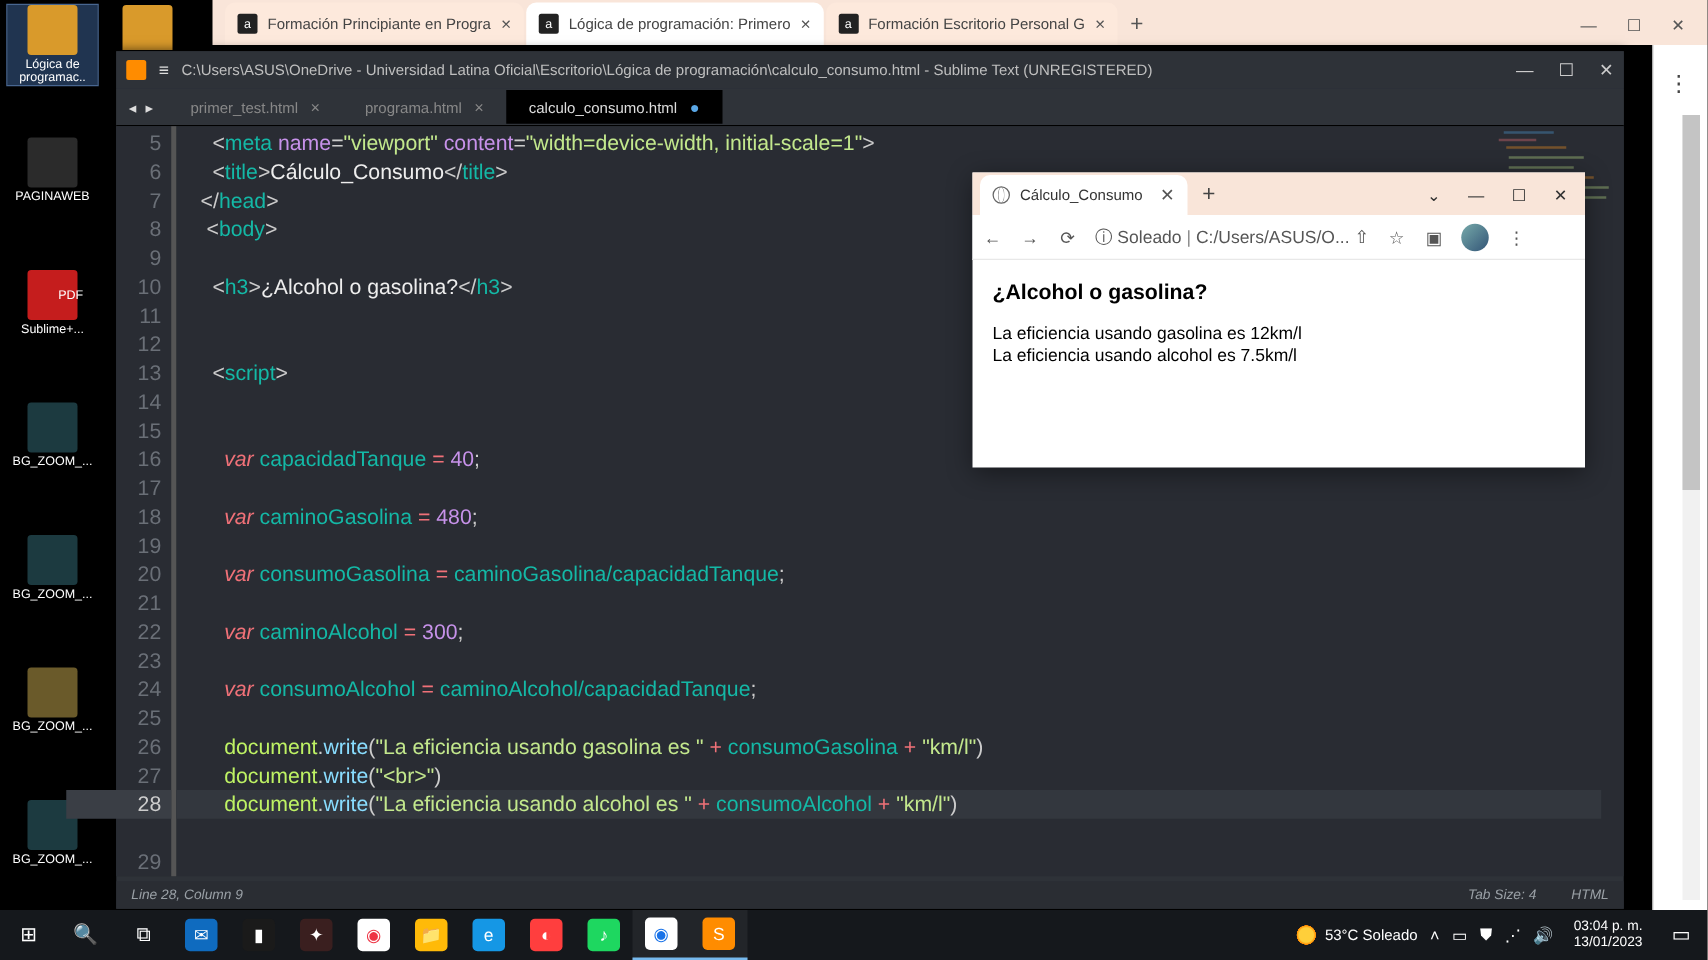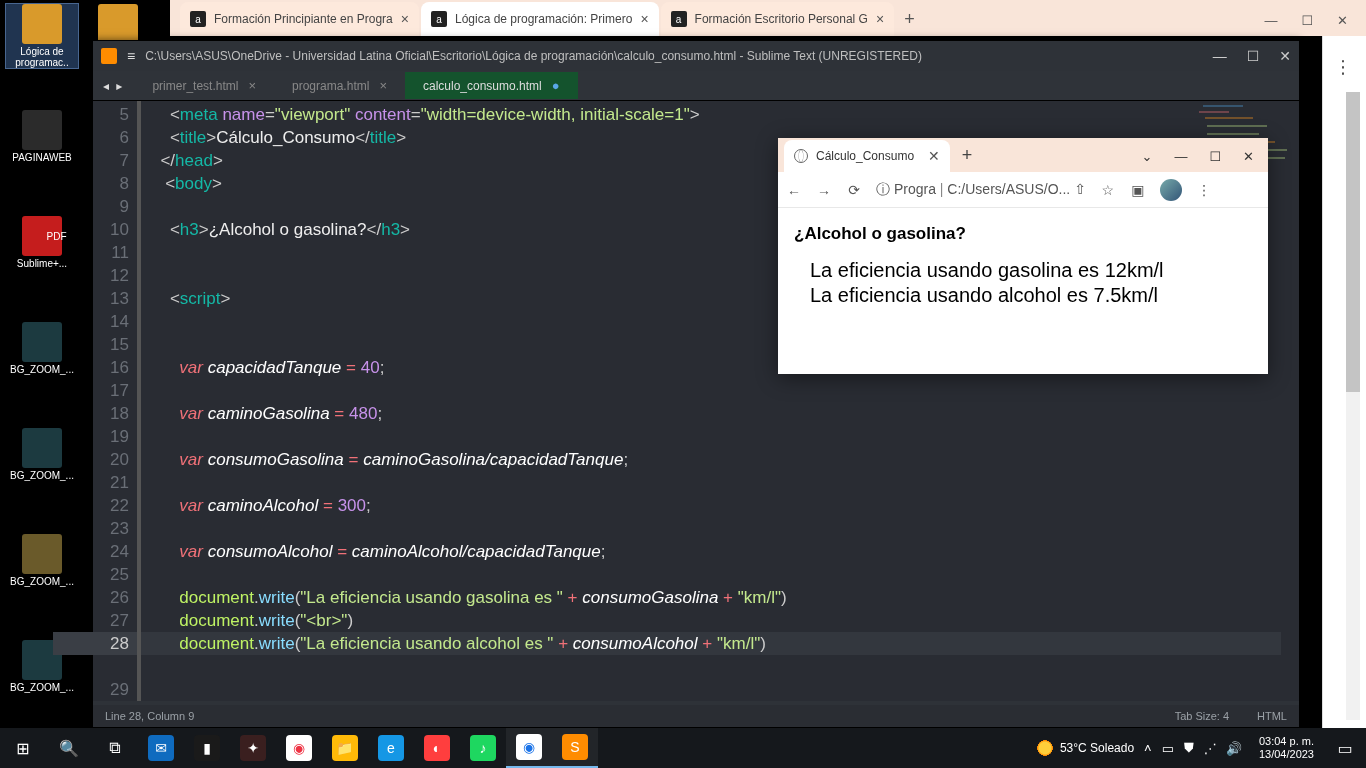--- a/index.html
+++ b/index.html
@@ -22,61 +22,61 @@
 
 
 .subl { position:absolute; top:40px; left:92px; width:1208px; height:688px; background:#2e3238; border:1px solid #000; box-shadow:0 0 8px rgba(0,0,0,.6); }
 .subl-title { height:30px; background:#2e3238; display:flex; align-items:center; color:#bfbfbf; font-size:12px; padding:0 8px; gap:10px; }
 .subl-title .sic { width:16px; height:16px; background:#ff8c00; border-radius:2px; }
 .subl-title .wctrl { margin-left:auto; display:flex; gap:20px; color:#ccc; font-size:14px; }
 .subl-tabs { height:30px; background:#2f3339; display:flex; align-items:center; color:#aaa; font-size:12px; padding-left:10px; gap:2px; border-bottom:1px solid #000; }
 .subl-tabs .arrow { color:#ddd; margin-right:8px; letter-spacing:2px; }
 .stab { padding:6px 18px; position:relative; color:#888; display:flex; align-items:center; gap:10px; }
 .stab .cl { font-size:13px; }
-.stab.act { background:#14532d; color:#ddd; }
+.stab.act { background:#000000; color:#ddd; }
 .stab.act .cl { color:#5aa7e6; }
 
 
 .code-wrap { display:flex; height:600px; background:#292c33; font-family:Consolas,monospace; font-size:17px; position:relative; }
 .gutter { width:48px; background:#292c33; color:#6a6f77; text-align:right; padding:2px 8px 0 0; line-height:23px; border-right:4px solid #555; }
 .gutter .hl { background:#3a3e45; color:#ccc; display:block; margin:0 -8px 0 -40px; padding-right:8px; }
 .code { padding:2px 0 0 10px; line-height:23px; white-space:pre; }
 .code .hlrow { background:#33373e; display:inline-block; width:1140px; margin-left:-10px; padding-left:10px; }
 .c-tag{color:#14b8a6;} .c-punc{color:#ccc;} .c-attr{color:#c792ea;} .c-str{color:#c3e88d;}
-.c-kw{color:#f07178;font-style:italic;} .c-id{color:#ffffff;font-style:italic;} .c-op{color:#f07178;}
+.c-kw{color:#f07178;font-style:italic;} .c-id{color:#14b8a6;} .c-op{color:#f07178;}
 .c-num{color:#c792ea;} .c-obj{color:#bef264;} .c-fn{color:#89ddff;} .c-txt{color:#eee;}
 .minimap { position:absolute; top:2px; right:4px; width:100px; height:90px; opacity:0.35; background:
  linear-gradient(#4fa3e0,#4fa3e0) 8px 2px/40px 2px no-repeat,
  linear-gradient(#f07178,#f07178) 4px 8px/30px 2px no-repeat,
  linear-gradient(#fd971f,#fd971f) 10px 14px/48px 2px no-repeat,
  linear-gradient(#c3e88d,#c3e88d) 12px 22px/60px 2px no-repeat,
  linear-gradient(#c3e88d,#c3e88d) 12px 30px/52px 2px no-repeat,
  linear-gradient(#fd971f,#fd971f) 10px 38px/70px 2px no-repeat,
  linear-gradient(#c3e88d,#c3e88d) 12px 46px/80px 2px no-repeat,
  linear-gradient(#c3e88d,#c3e88d) 12px 54px/78px 2px no-repeat; }
 
 
-.subl-status { position:absolute; bottom:0; left:0; right:0; height:22px; background:#2a2d33; color:#9aa0a6; font-size:11px; display:flex; align-items:center; padding:0 12px; gap:24px; }
+.subl-status { position:absolute; bottom:0; left:0; right:0; height:22px; background:#2a2d33; color:#9aa0a6; font-size:11px; display:flex; align-items:center; padding:0 12px; gap:24px;font-style:italic; }
 .subl-status .r { margin-left:auto; display:flex; gap:28px; }
 
 
 .mini { position:absolute; top:138px; left:778px; width:490px; height:236px; background:#fff; box-shadow:0 4px 20px rgba(0,0,0,.45); }
 .mini-tabs { height:34px; background:#f9e5d9; display:flex; align-items:flex-end; }
 .mtab { height:32px; background:#fff; border-radius:8px 8px 0 0; display:flex; align-items:center; padding:0 10px; font-size:12px; color:#333; gap:8px; margin-left:6px; }
 .mtab .glb { width:14px; height:14px; border:1.5px solid #666; border-radius:50%; position:relative; }
 .mtab .glb::before{content:"";position:absolute;inset:0;border-left:1.5px solid #666;border-right:1.5px solid #666;border-radius:50%;transform:scaleX(.45);}
 .mtab .x{margin-left:6px;font-size:14px;color:#555;}
 .mnew { padding:0 12px; font-size:18px; color:#444; align-self:center; }
 .mwin { margin-left:auto; display:flex; gap:22px; padding:0 14px 8px 0; color:#333; font-size:13px; }
 .mini-addr { height:36px; background:#fff; border-bottom:1px solid #e8e8e8; display:flex; align-items:center; padding:0 8px; gap:14px; color:#555; font-size:14px; }
 .mini-addr .ic { width:16px; text-align:center; }
 .mini-addr .avt { width:22px; height:22px; border-radius:50%; background:linear-gradient(135deg,#7aa,#357); }
 .mini-body { padding:16px; font-family:"Times New Roman",serif; color:#000; }
 .mini-body h3 { font-size:17px; font-weight:bold; margin-bottom:14px; }
-.mini-body p { font-size:20px; line-height:1.25;margin-left:16px; }
+.mini-body p { font-size:14px; line-height:1.25; }
 
 
 .taskbar { position:absolute; bottom:0; left:0; width:1366px; height:40px; background:#15181c; display:flex; align-items:center; color:#fff; font-size:11px; }
 .taskbar .tb { width:46px; height:40px; display:flex; align-items:center; justify-content:center; font-size:16px; }
 .task-icons { display:flex; }
 .task-icons .ti { width:46px; height:40px; display:flex; align-items:center; justify-content:center; }
 .task-icons .ti span { width:26px; height:26px; border-radius:4px; display:flex; align-items:center; justify-content:center; font-size:14px; }
 .ti.active { border-bottom:2px solid #76b9ed; background:rgba(255,255,255,.06); }
 .tray { margin-left:auto; display:flex; align-items:center; gap:10px; padding-right:6px; }
 .weather { display:flex; align-items:center; gap:6px; font-size:12px; }
@@ -243,21 +243,21 @@
       <span>☐</span>
       <span>✕</span>
     </div>
   </div>
   <div class="mini-addr">
     <span class="ic">←</span>
     <span class="ic">→</span>
     <span class="ic">⟳</span>
     <div class="omni">
       <span>ⓘ</span>
-      <span>Progra</span>
+      <span>Soleado</span>
       <span style="color:#888;">|</span>
       <span>C:/Users/ASUS/O...</span>
       <span style="margin-left:auto;">⇧</span>
     </div>
     <span class="ic">☆</span>
     <span class="ic">▣</span>
     <span class="avt"></span>
     <span class="ic">⋮</span>
   </div>
   <div class="mini-body">
@@ -308,17 +308,17 @@
       <span class="sun"></span>
       <span>53°C  Soleado</span>
     </div>
     <span class="tic">˄</span>
     <span class="tic">▭</span>
     <span class="tic">⛊</span>
     <span class="tic">⋰</span>
     <span class="tic">🔊</span>
     <div class="clock">
       <div>03:04 p. m.</div>
-      <div>13/04/2023</div>
+      <div>13/01/2023</div>
     </div>
     <div class="tb" style="width:30px;">▭</div>
   </div>
 </div>
 
 </body></html>

